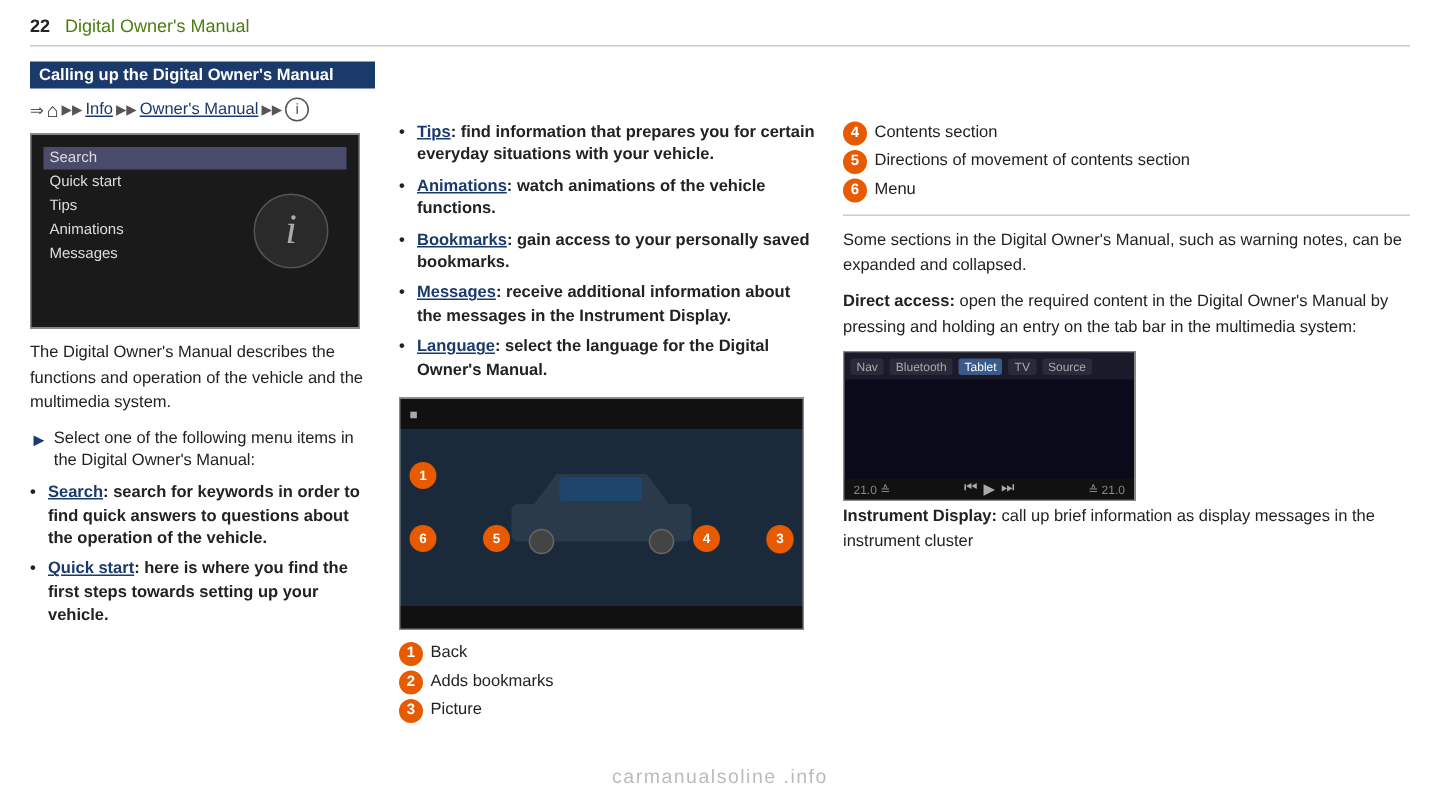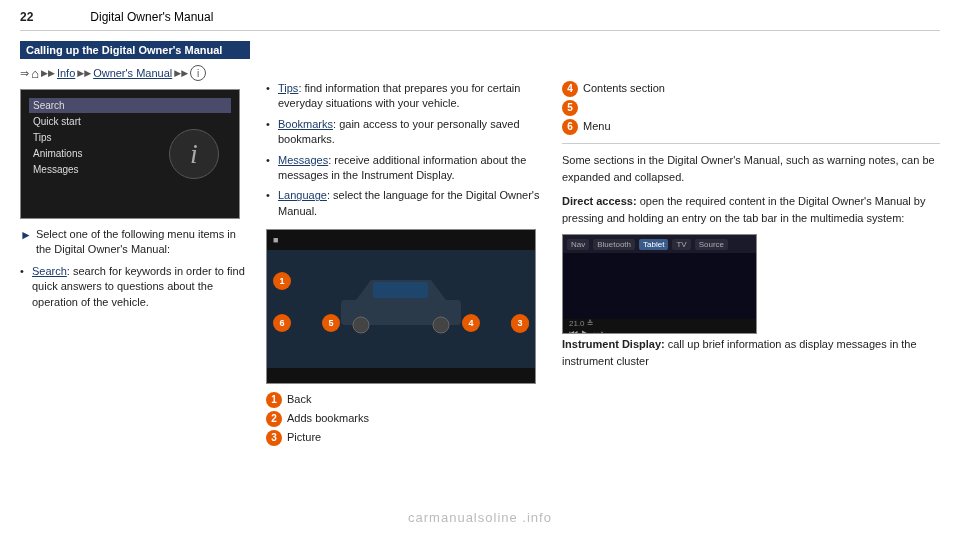--- a/index.html
+++ b/index.html
@@ -13,30 +13,29 @@
     }
     .page {
       padding: 10px 20px 10px 20px;
     }
     .header-line {
       display: flex;
       align-items: center;
       border-bottom: 1px solid #ccc;
       padding-bottom: 6px;
       margin-bottom: 10px;
-      gap: 47px;
     }
     .page-num {
       font-size: 12px;
       font-weight: bold;
       margin-right: 10px;
     }
     .page-title-header {
       font-size: 12px;
-      color: #000000;
+      color: #4d7c0f;
     }
     .content {
       display: flex;
       gap: 16px;
     }
     .col-left {
       width: 230px;
       flex-shrink: 0;
     }
     .col-mid {
@@ -133,20 +132,21 @@
     }
     .arrow-marker {
       color: #1a3a6b;
       font-size: 12px;
       margin-top: 0px;
       flex-shrink: 0;
     }
     .bullet-list {
       list-style: none;
       padding: 0;
+      font-weight: bold;
     }
     .bullet-list li {
       font-size: 11px;
       line-height: 1.4;
       margin-bottom: 5px;
       padding-left: 12px;
       position: relative;
     }
     .bullet-list li::before {
       content: "•";
@@ -250,25 +250,25 @@
       font-size: 9px;
     }
     .screen3-footer {
       position: absolute;
       bottom: 0;
       left: 0;
       right: 0;
       background: #111;
       height: 14px;
       display: flex;
+      align-items: center;
       justify-content: space-between;
       padding: 0 6px;
       font-size: 8px;
       color: #888;
-      flex-direction: column;
     }
     
     .screen2-content {
       position: relative;
       width: 100%;
       height: 100%;
     }
     .badge-num {
       position: absolute;
       width: 18px;
@@ -324,37 +324,44 @@
           <div class="menu-item">Quick start</div>
           <div class="menu-item">Tips</div>
           <div class="menu-item">Animations</div>
           <div class="menu-item">Messages</div>
         </div>
         <div class="screen-info-icon">
             <i>i</i>
           </div>
       </div>
 
+      <div class="body-text">The Digital Owner's Manual describes the functions and operation of the vehicle and the multimedia system.</div>
 
       <div class="arrow-item">
         <span class="arrow-marker">►</span>
         <span>Select one of the following menu items in the Digital Owner's Manual:</span>
       </div>
 
       <ul class="bullet-list">
         <li>
           <span class="link-text">Search</span><span>: search for keywords in order to find quick answers to questions about the operation of the vehicle.</span>
         </li>
+        <li>
+          <span class="link-text">Quick start</span><span>: here is where you find the first steps towards setting up your vehicle.</span>
+        </li>
       </ul>
     </div>
 
     <div class="col-mid">
       <ul class="bullet-list" style="margin-bottom:10px; margin-top:40px;">
         <li>
           <span class="link-text">Tips</span><span>: find information that prepares you for certain everyday situations with your vehicle.</span>
+        </li>
+        <li>
+          <span class="link-text">Animations</span><span>: watch animations of the vehicle functions.</span>
         </li>
         <li>
           <span class="link-text">Bookmarks</span><span>: gain access to your personally saved bookmarks.</span>
         </li>
         <li>
           <span class="link-text">Messages</span><span>: receive additional information about the messages in the Instrument Display.</span>
         </li>
         <li>
           <span class="link-text">Language</span><span>: select the language for the Digital Owner's Manual.</span>
         </li>
@@ -407,20 +414,21 @@
 
     <div class="col-right">
 
       <div style="margin-top:40px; margin-bottom:8px;">
         <div class="numbered-item">
           <span class="num-badge orange">4</span>
           <span>Contents section</span>
         </div>
         <div class="numbered-item">
           <span class="num-badge orange">5</span>
+          <span>Directions of movement of contents section</span>
         </div>
         <div class="numbered-item">
           <span class="num-badge orange">6</span>
           <span>Menu</span>
         </div>
       </div>
 
       <hr class="divider-line">
 
       <div class="body-text">Some sections in the Digital Owner's Manual, such as warning notes, can be expanded and collapsed.</div>

